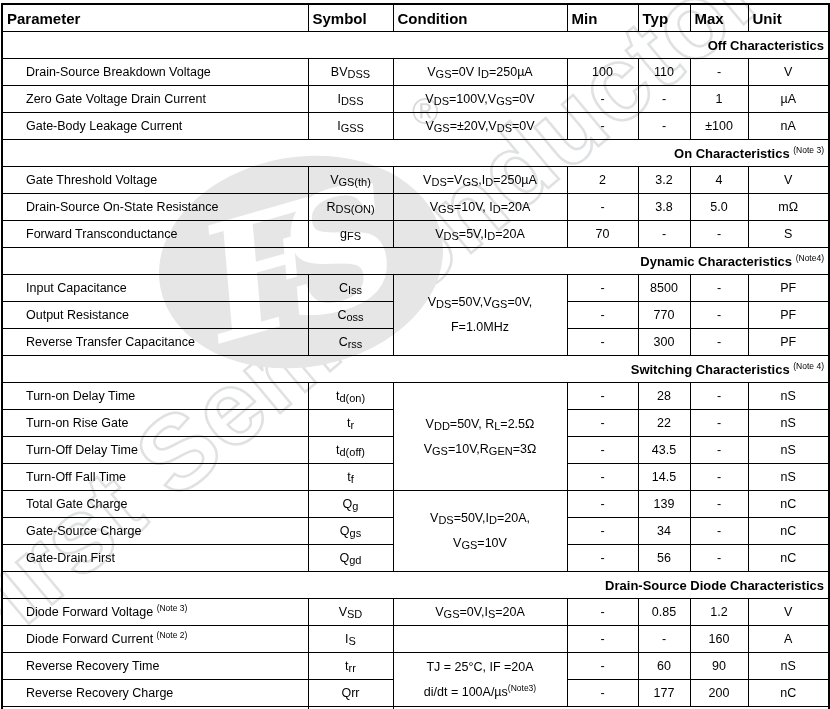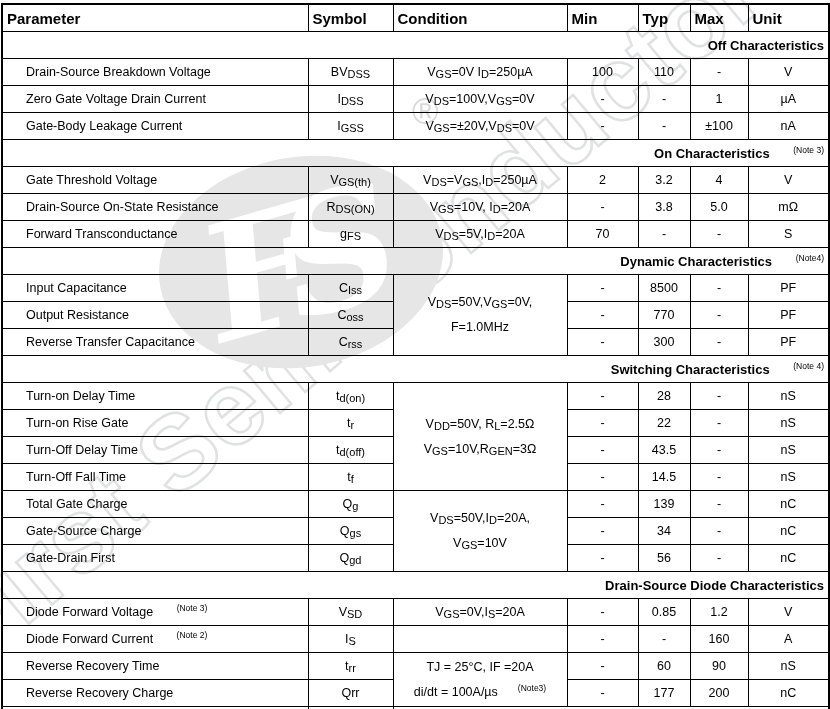--- a/index.html
+++ b/index.html
@@ -54,21 +54,21 @@
     vertical-align:middle;
   }
   th{font-weight:bold;font-size:15px;text-align:left;}
   td.param{text-align:left;padding-left:23px;}
   td.sym,td.cond,td.num{text-align:center;padding:0 2px;}
   td.cond{line-height:25px;text-align:center;}
   td.cond-full{text-align:center;padding:0 6px;}
   td.section-cell{font-weight:bold;font-size:13px;text-align:right;padding-left:11px;}
   td.section-cell sup{font-weight:400;}
   sub{font-size:11px;vertical-align:-2px;line-height:0;}
-  sup{font-size:8.5px;vertical-align:5px;line-height:0;margin-left:20px;}
+  sup{font-size:8.5px;vertical-align:5px;line-height:0;}
 </style>
 </head>
 <body>
 
 <div class="watermark">
   <div class="wm-text">First Semiconductor</div>
   <div class="wm-ellipse">
     <span class="wm-fs">FS</span>
   </div>
   <div class="wm-reg">®</div>

